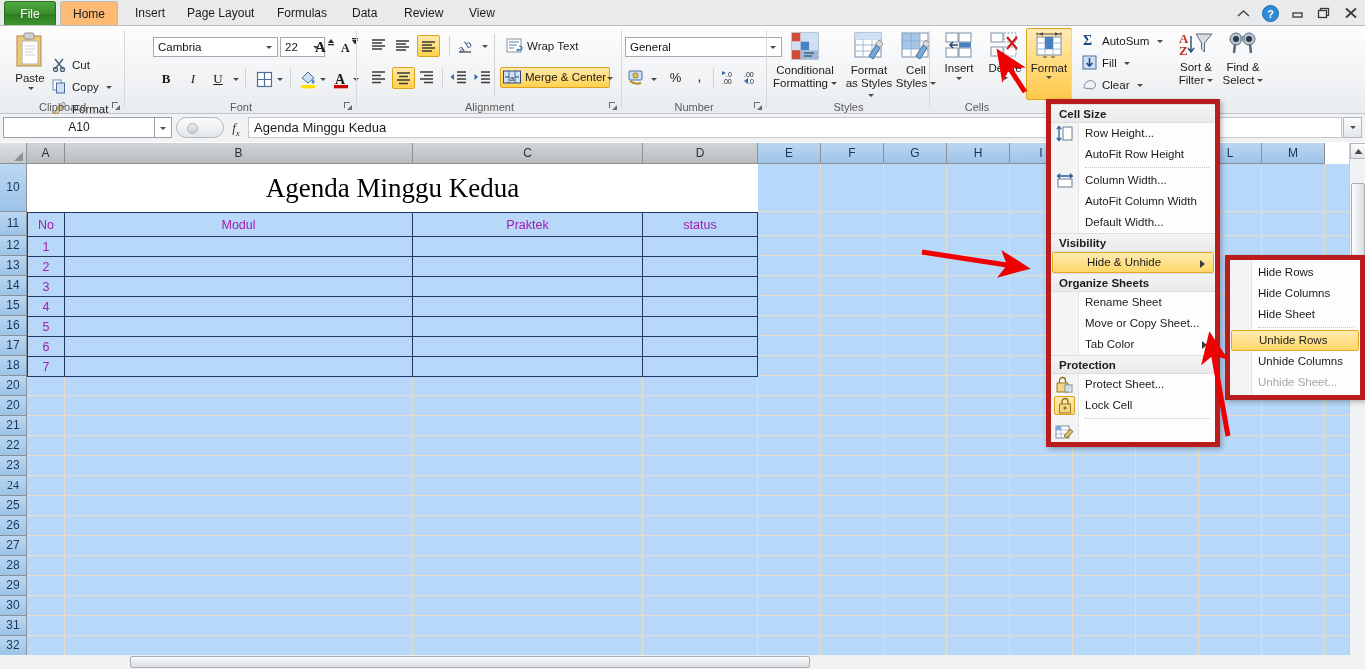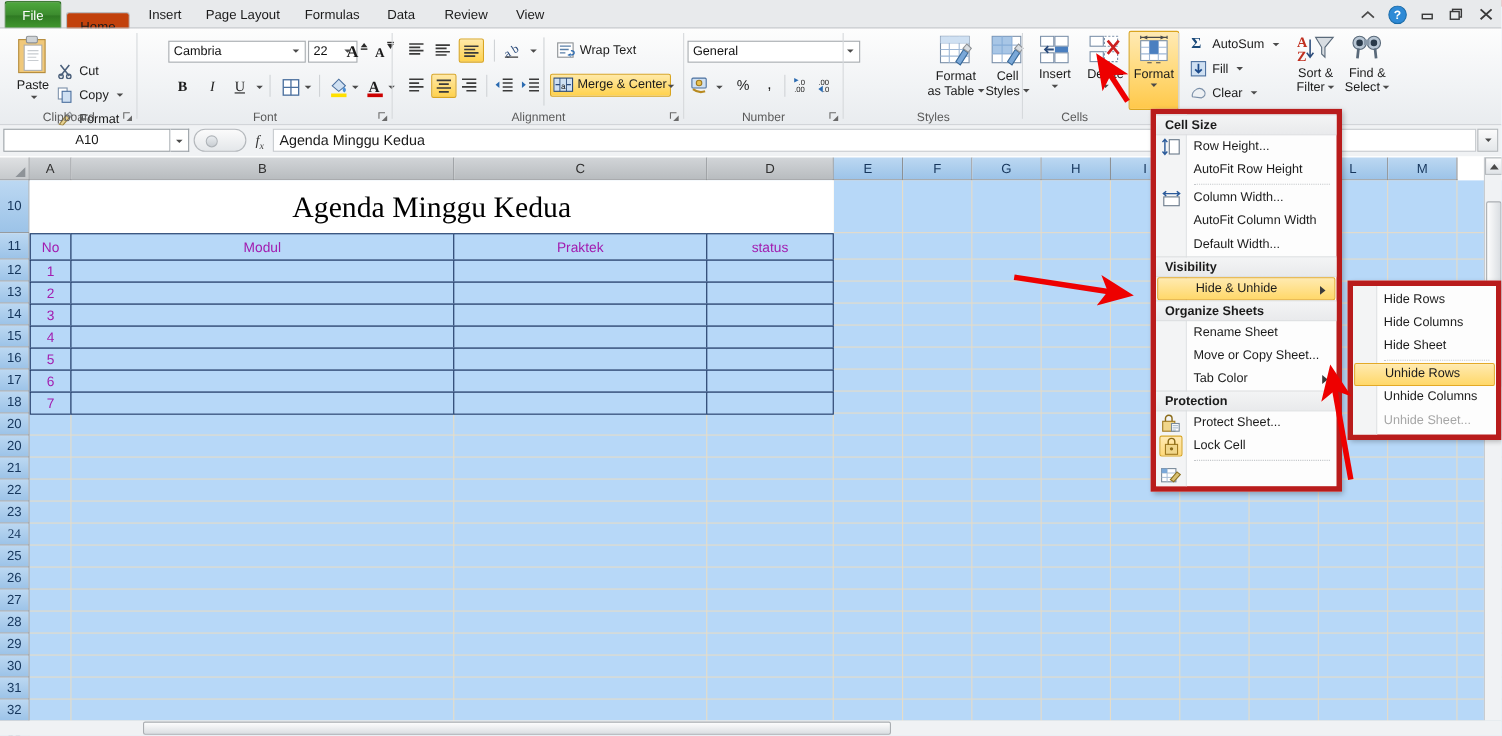--- a/index.html
+++ b/index.html
@@ -32,24 +32,24 @@
     background: linear-gradient(to bottom,#4ea83e 0%, #3c8c2e 48%, #2f7a23 52%, #41992f 100%);
     color: #fff; font-size: 12px; text-align: center; line-height: 25px;
     border-top-left-radius: 3px; border-top-right-radius: 3px;
     border: 1px solid #2d6f22; border-bottom: none;
   }
   .tab {
     position: absolute; top: 1px; height: 25px; line-height: 25px;
     padding: 0 11px; font-size: 12px; color: #1b1b1b; text-align:center;
   }
   .tab.active {
-    background: #c2410c;
+    background: #fdba74;
     border: 1px solid #b8bcc0; border-bottom: 1px solid #fff;
     border-top-left-radius: 3px; border-top-right-radius: 3px;
-    top: 11px; height: 26px; line-height: 24px;
+    top: 1px; height: 26px; line-height: 24px;
   }
   .wincontrols { position: absolute; right: 4px; top: 2px; height: 22px; display:flex; align-items:center; gap:7px; }
   .wc { width: 20px; height: 20px; display:flex; align-items:center; justify-content:center; color:#3a3a3a; font-size:13px; }
   .wc svg { display:block; }
 
   
   .ribbon {
     position: absolute; left: 0; top: 26px; width: 1365px; height: 88px;
     background: linear-gradient(to bottom, #fdfdfd 0%, #f1f3f5 60%, #e9ecef 100%);
     border-bottom: 1px solid #c2c6ca;
@@ -463,31 +463,49 @@
       <div class="dlg">
         <svg width="10" height="10" viewBox="0 0 10 10">
             <path d="M1 1h6v1H2v5H1z" fill="#6a6a6a"></path>
             <path d="M9 9 L4 9 L9 4 Z" fill="#6a6a6a"></path>
           </svg>
       </div>
       <div class="grp-sep" style="left:145px;"></div>
     </div>
 
     <div class="grp" style="left:767px;width:163px;">
+      <div style="position:absolute;left:2px;top:6px;width:72px;text-align:center;">
+        <svg width="34" height="30" viewBox="0 0 34 30" style="display:block;margin:0 auto;">
+          <rect x="4" y="1" width="26" height="26" fill="#fff" stroke="#7a8fa8"></rect>
+          <rect x="4" y="1" width="8.6" height="8.6" fill="#d24b3a"></rect>
+          <rect x="12.6" y="1" width="8.8" height="8.6" fill="#cfe0f2"></rect>
+          <rect x="21.4" y="1" width="8.6" height="8.6" fill="#cfe0f2"></rect>
+          <rect x="4" y="9.6" width="8.6" height="8.6" fill="#cfe0f2"></rect>
+          <rect x="12.6" y="9.6" width="8.8" height="8.6" fill="#4a7fc0"></rect>
+          <rect x="21.4" y="9.6" width="8.6" height="8.6" fill="#cfe0f2"></rect>
+          <rect x="4" y="18.2" width="8.6" height="8.8" fill="#d24b3a"></rect>
+          <rect x="12.6" y="18.2" width="17.4" height="8.8" fill="#9fb8d6"></rect>
+          <path d="M16 21h10M16 24h8" stroke="#1b3a5a" stroke-width="1"></path>
+        </svg>
+        <div style="font-size:11.5px;line-height:12.5px;margin-top:2px;">
+          <span>Conditional</span><br>
+          <span>Formatting</span><span class="caret" style="margin-left:3px;"></span>
+        </div>
+      </div>
       <div style="position:absolute;left:76px;top:6px;width:52px;text-align:center;">
         <svg width="34" height="30" viewBox="0 0 34 30" style="display:block;margin:0 auto;">
           <rect x="3" y="1" width="26" height="24" fill="#fff" stroke="#7a8fa8"></rect>
           <path d="M3 7h26M3 13h26M3 19h26M11 1v24M20 1v24" stroke="#9fb8d6"></path>
           <rect x="3" y="1" width="26" height="6" fill="#cfe0f2"></rect>
           <path d="M17 24 L24 13 L28 16 L21 27 Z" fill="#7aa8d8" stroke="#3a6a9a"></path>
           <path d="M23.5 12 L27 8 L31 12 L28.2 15.5 Z" fill="#d8dde2" stroke="#8d9195"></path>
         </svg>
         <div style="font-size:11.5px;line-height:12.5px;margin-top:2px;">
           <span>Format</span><br>
-          <span>as Table</span><span class="caret" style="margin-left:3px;"></span>
+          <span>as Styles</span><span class="caret" style="margin-left:3px;"></span>
         </div>
       </div>
       <div style="position:absolute;left:128px;top:6px;width:42px;text-align:center;">
         <svg width="34" height="30" viewBox="0 0 34 30" style="display:block;margin:0 auto;">
           <rect x="3" y="1" width="26" height="24" fill="#fff" stroke="#7a8fa8"></rect>
           <path d="M3 9h26M3 17h26M12 1v24M21 1v24" stroke="#9fb8d6"></path>
           <rect x="3" y="1" width="18" height="16" fill="#7aa8d8" opacity="0.65"></rect>
           <path d="M17 24 L24 13 L28 16 L21 27 Z" fill="#7aa8d8" stroke="#3a6a9a"></path>
           <path d="M23.5 12 L27 8 L31 12 L28.2 15.5 Z" fill="#d8dde2" stroke="#8d9195"></path>
         </svg>

